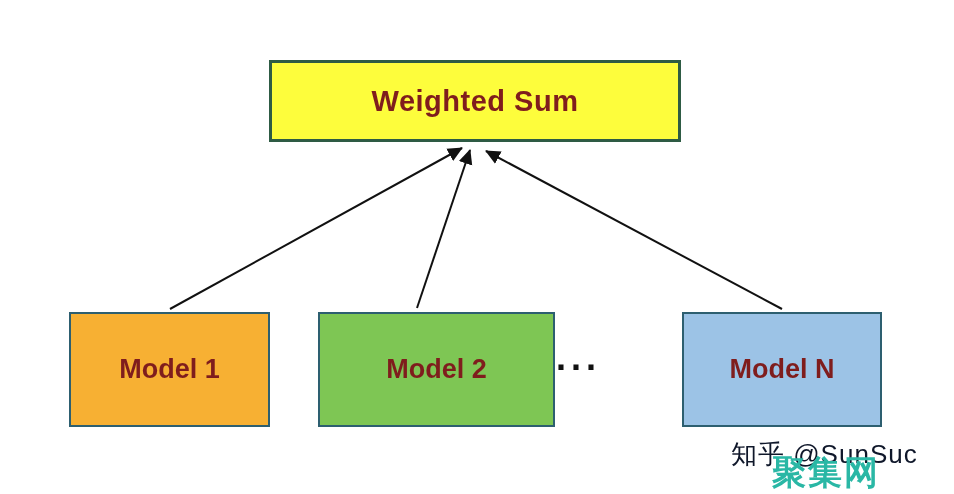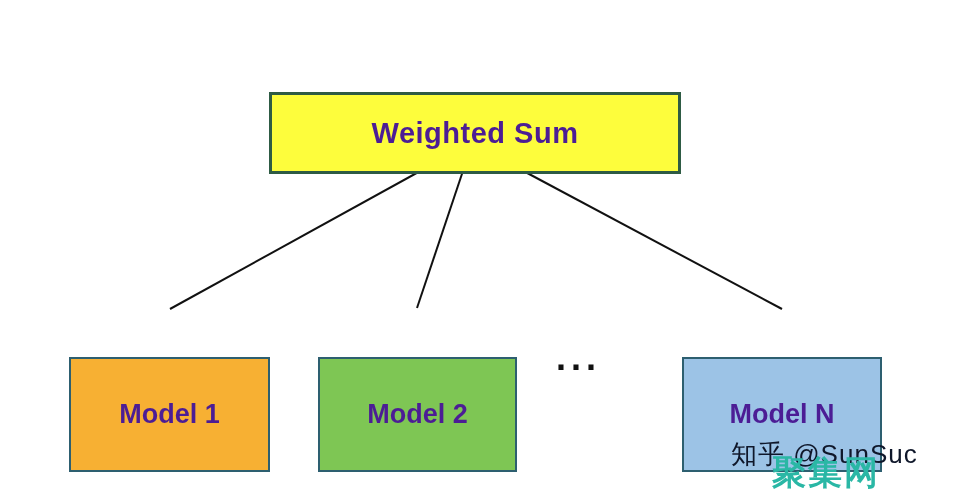--- a/index.html
+++ b/index.html
@@ -19,38 +19,37 @@
   }
   .arrows-layer line { stroke-width: 2px; }
   .node-box {
     position: absolute;
     box-sizing: border-box;
     display: flex;
     align-items: center;
     justify-content: center;
     border-style: solid;
     font-weight: bold;
-    color: #4c1d95;
-    margin-top: 32px;
+    color: #7f1d1d;
   }
   .sum-box {
     left: 269px; top: 60px;
     width: 412px; height: 82px;
     border-width: 3px;
     font-size: 29px;
     letter-spacing: 0.5px;
   }
   .model-box {
-    top: 325px;
+    top: 312px;
     width: 201px; height: 115px;
     border-width: 2px;
     font-size: 27px;
   }
   .model-box-1 { left: 69px;  }
-  .model-box-2 { left: 318px; width: 199px; }
+  .model-box-2 { left: 318px; width: 237px; }
   .model-box-n { left: 682px; width: 200px; }
   .ellipsis {
     position: absolute;
     left: 556px; top: 340px;
     width: 50px;
     font-size: 36px;
     font-weight: bold;
     letter-spacing: 5px;
     color: #111111;
     line-height: 1;

